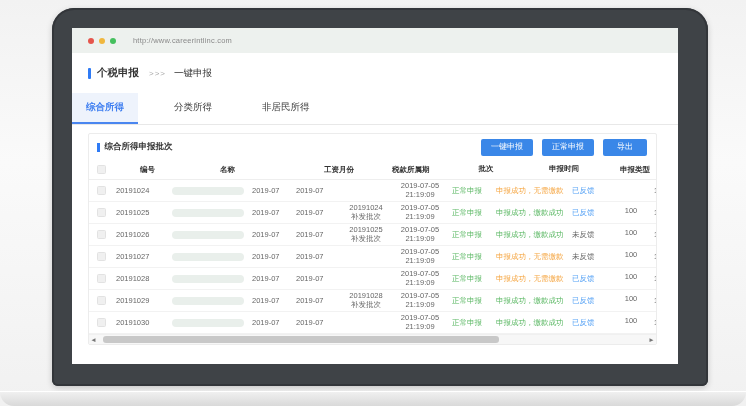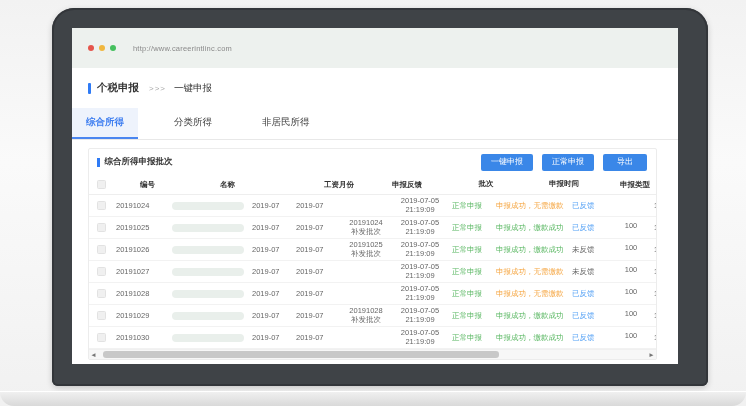--- a/index.html
+++ b/index.html
@@ -21,21 +21,21 @@
     position:absolute; left:0; top:392px; width:746px; height:14px;
     background: linear-gradient(180deg,#f0f0f0,#d9d9d9);
     border-radius: 0 0 14px 14px;
     box-shadow: 0 -1px 0 #fff;
   }
   .screen {
     position:absolute; left:72px; top:28px; width:606px; height:336px;
     background:#fff; overflow:hidden;
   }
   
-  .browser-bar { height:40px; background:#edf1ee; display:flex; align-items:center; padding:0 16px; }
+  .browser-bar { height:25px; background:#edf1ee; display:flex; align-items:center; padding:0 16px; }
   .dot { width:6px; height:6px; border-radius:50%; margin-right:5px; }
   .url { margin-left:12px; font-size:7.5px; color:#8a8a8a; letter-spacing:.2px; }
   
   .breadcrumb { display:flex; align-items:center; padding:13px 16px 0; }
   .crumb-bar { width:3px; height:11px; border-radius:1px; margin-right:6px; }
   .crumb-title { font-size:10.5px; font-weight:bold; color:#333;text-align:right; }
   .crumb-sep { font-size:8px; color:#a9a9a9; letter-spacing:1px; margin:0 8px 0 10px; }
   .crumb-current { font-size:9.5px; color:#333; }
   
   .tabs { display:flex; justify-content:flex-start; gap:22px; margin-top:13px; border-bottom:1px solid #e8e8e8; }
@@ -115,21 +115,21 @@
       </div>
     </div>
 
     <div class="table-wrap">
       <div class="tbl">
         <div class="tr head">
             <div class="td c1"><div class="checkbox"></div></div>
             <div class="td c2">编号</div>
             <div class="td c3">名称</div>
             <div class="td c4">工资月份</div>
-            <div class="td c5">申报反馈</div>
+            <div class="td c5">税款所属期</div>
             <div class="td c6">批次</div>
             <div class="td c7">申报时间</div>
             <div class="td c8">申报类型</div>
             <div class="td c9">申报状态</div>
             <div class="td c10">申报反馈</div>
             <div class="td c11">纳税人数</div>
             <div class="td c12"><div class="glyph-partial">▌</div></div>
           </div>
         <div>
             <div class="tr">

